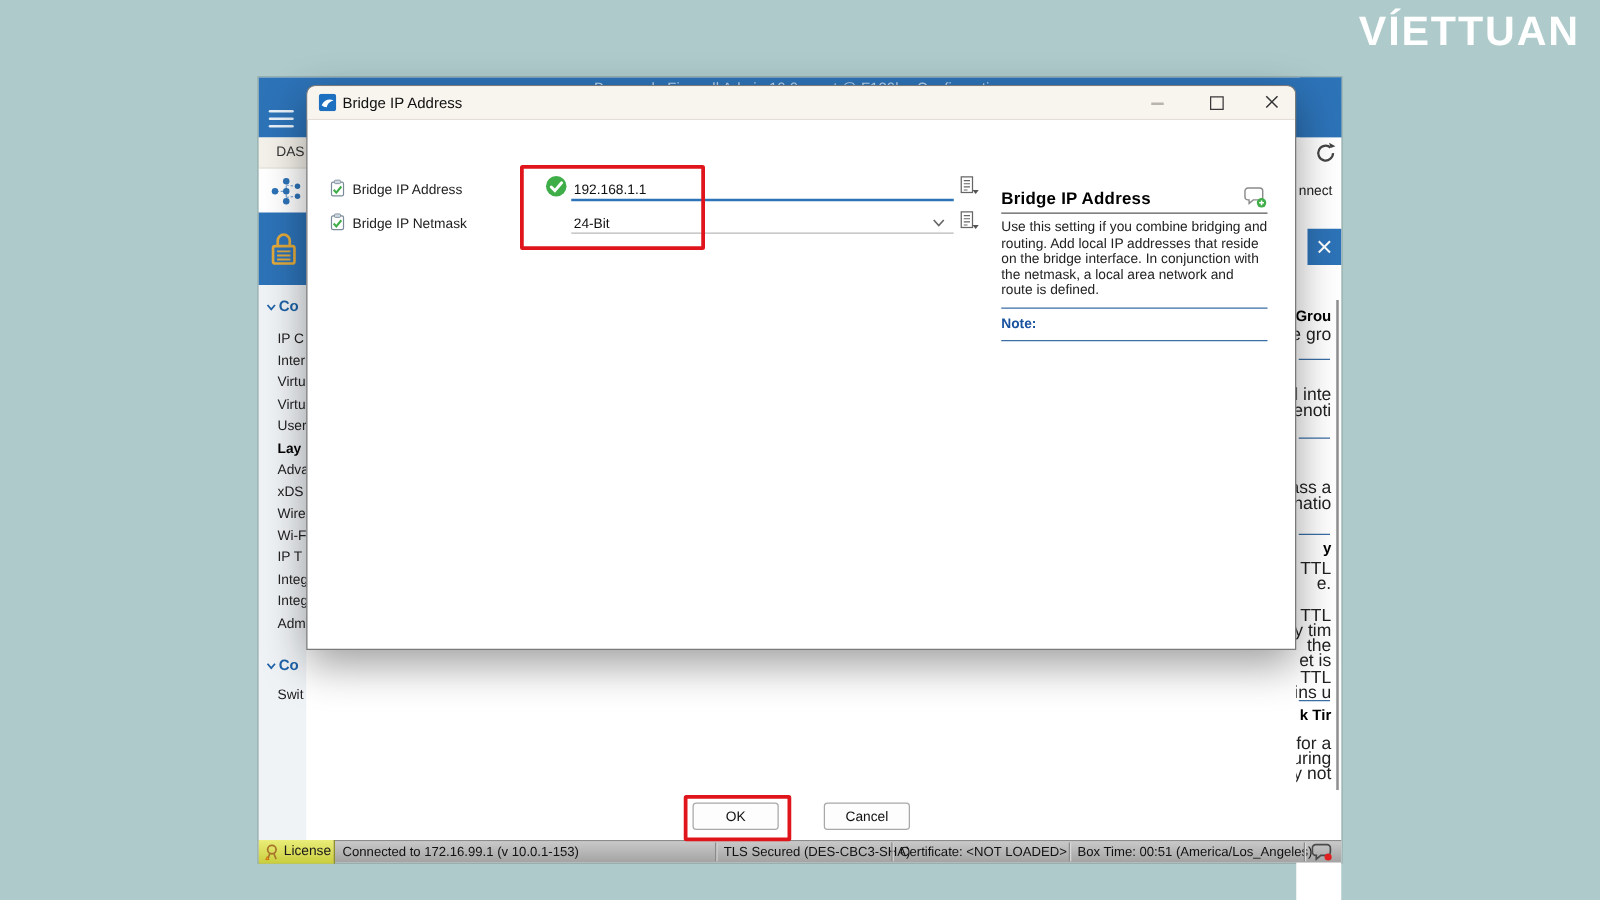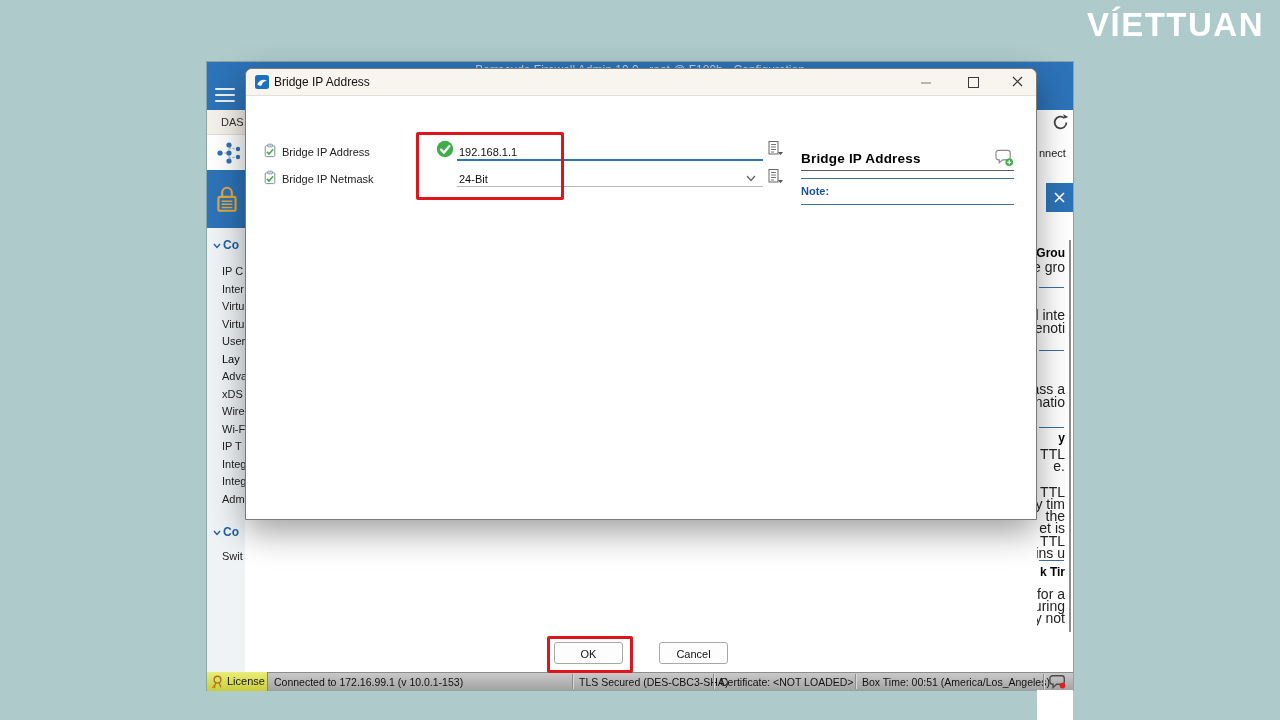--- a/index.html
+++ b/index.html
@@ -20,21 +20,21 @@
   .appx{position:absolute;left:842px;top:4px;width:16px;height:16px}
   .tab-das{position:absolute;left:0;top:48px;width:38px;height:25px;background:#f4f1ea;
            font-size:11px;color:#333;line-height:25px;padding-left:14px;box-sizing:border-box;
            overflow:hidden;white-space:nowrap;border-bottom:1px solid #e2ded6}
   .tile-share{position:absolute;left:0;top:73px;width:38px;height:35px;background:#fff}
   .tile-lock{position:absolute;left:0;top:108px;width:38px;height:58px;background:#2d73b8}
   .nav{position:absolute;left:0;top:166px;width:38px;height:444px;background:#f0f3f6;
        overflow:hidden}
   .nav-h{position:absolute;left:6px;font-size:12px;font-weight:bold;color:#1e62a8;white-space:nowrap}
   .nav-i{position:absolute;left:15px;font-size:11px;color:#222;white-space:nowrap;line-height:14px}
-  .nav-i.sel{font-weight:normal;color:#000}
+  .nav-i.sel{font-weight:bold;color:#000}
   .chev{display:inline-block;width:8px;height:6px;margin-right:2px}
   
   .rail{position:absolute;left:830px;top:48px;width:36px;height:648px;background:#fff}
   .rail-x-blue{position:absolute;left:9px;top:73px;width:27px;height:29px;background:#2d73b8}
   .rail-topblue{position:absolute;left:833px;top:0;width:33px;height:48px;background:#2d73b8}
   .rfrag{position:absolute;left:0;top:130px;width:32px;height:392px;background:#fff;
          overflow:hidden;border-right:2px solid #8f8f8f}
   .frag{position:absolute;right:4px;white-space:nowrap;font-size:14px;color:#222;line-height:12px}
   .frag.b{font-weight:bold;font-size:12px;color:#000}
   .fline{position:absolute;left:2px;right:5px;height:1px;background:#3a6ea5}
@@ -301,20 +301,21 @@
       <h3>Bridge IP Address</h3>
       <span style="position:absolute;right:0;top:-2px">
         <svg width="19" height="18" viewBox="0 0 20 19">
           <path d="M3.5 1.5 h10 a2.5 2.5 0 0 1 2.5 2.5 v5 a2.5 2.5 0 0 1 -2.5 2.5 h-5.5 l-3.5 3 v-3 h-1 a2.5 2.5 0 0 1 -2.5 -2.5 v-5 a2.5 2.5 0 0 1 2.5 -2.5 z" fill="#fff" stroke="#8a8a8a" stroke-width="1.2"></path>
           <circle cx="15" cy="14" r="4" fill="#3fae49"></circle>
           <path d="M15 12 v4 M13 14 h4" stroke="#fff" stroke-width="1.3"></path>
         </svg>
       </span>
     </div>
     <div class="h-ul"></div>
+    <p>Use this setting if you combine bridging and routing. Add local IP addresses that reside on the bridge interface. In conjunction with the netmask, a local area network and route is defined.</p>
     <div class="b-ul"></div>
     <span class="notelbl">Note:</span>
     <div class="b-ul"></div>
   </div>
 
   <button class="btn" style="left:308px;top:573px">OK</button>
   <button class="btn" style="left:413px;top:573px">Cancel</button>
   <div class="redbox" style="left:301px;top:567px;width:80px;height:31px"></div>
 </div>
 

